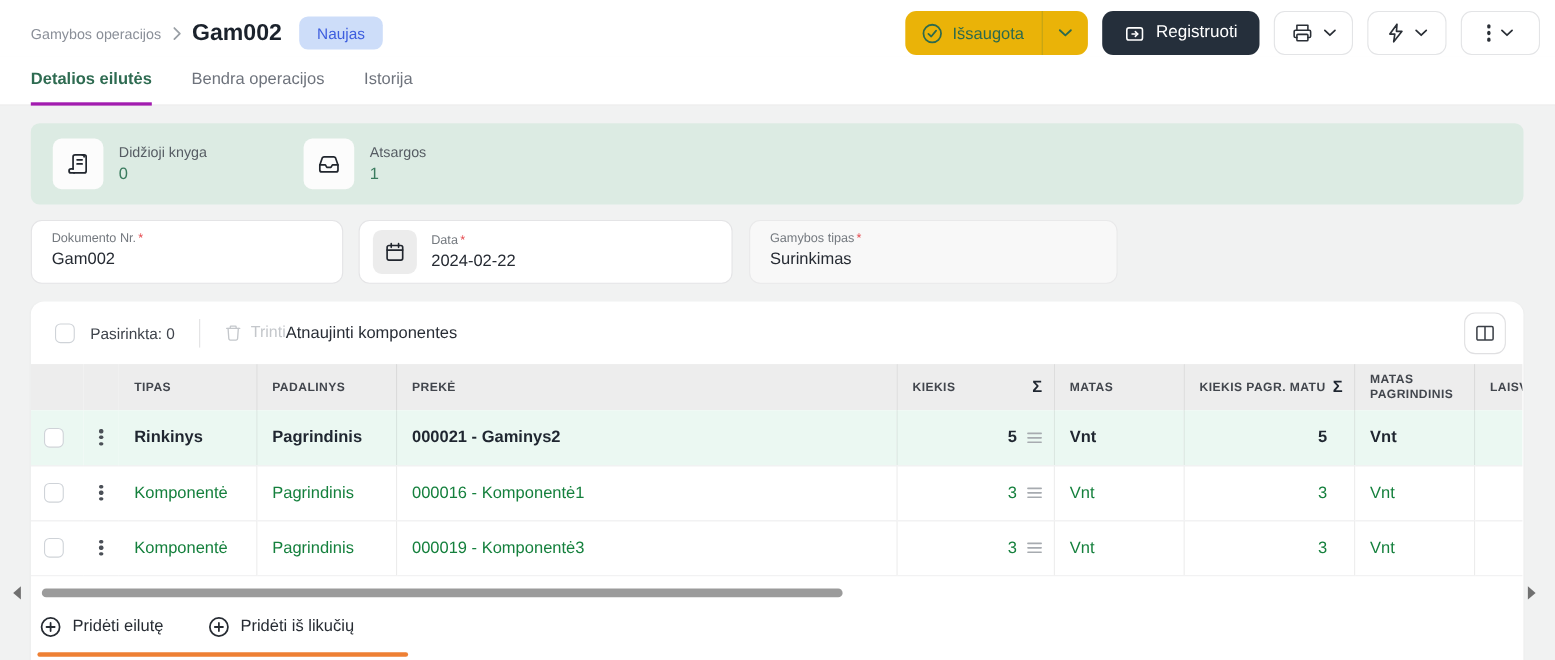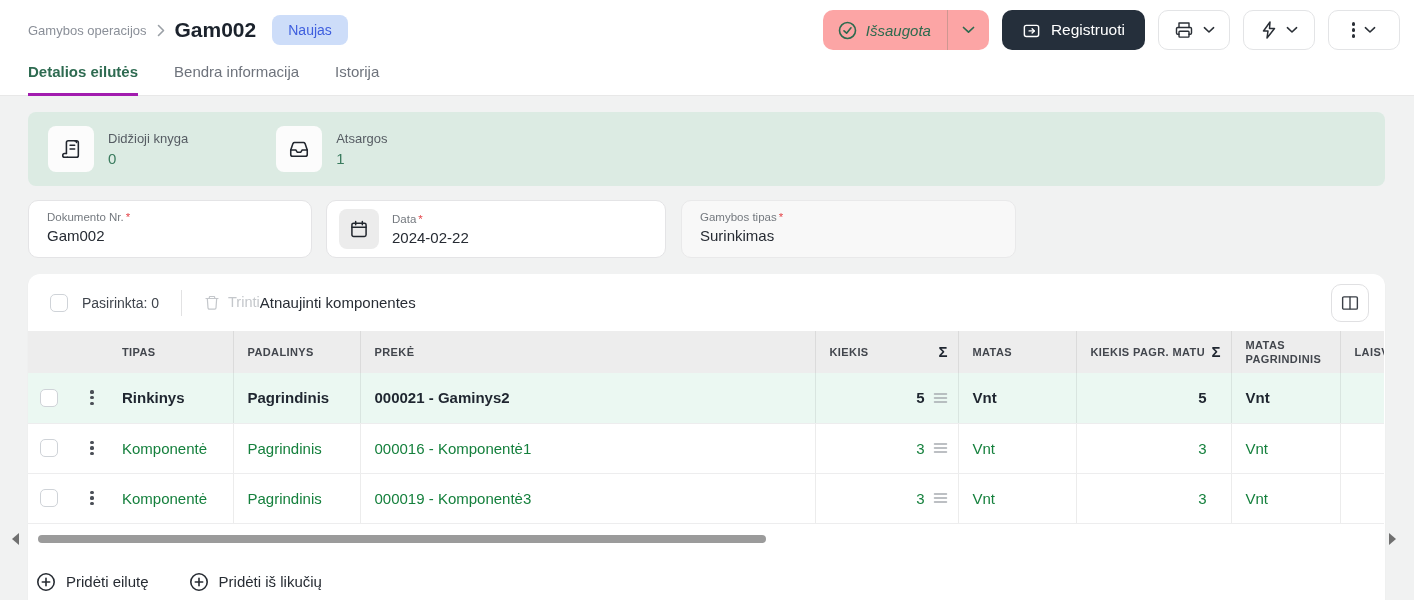--- a/index.html
+++ b/index.html
@@ -17,22 +17,22 @@
   .topbar-row { display:flex; align-items:center; height:42px; }
   .crumb-parent { font-size:13px; color:#8a8f98; }
   .crumb-sep { margin:0 10px; }
   .page-title { font-size:21px; font-weight:bold; color:#1b222c; }
   .badge-new {
     margin-left:16px; background:#cdddf9; color:#3e5ede;
     font-size:14px; padding:7px 16px; border-radius:8px;
   }
   .actions { margin-left:auto; display:flex; align-items:center; gap:13px; }
   .btn-saved {
-    display:flex; align-items:stretch; background:#fca5a5; color:#2c6a4e;
-    border-radius:10px; height:40px; font-size:15px; cursor:pointer;font-style:italic;
+    display:flex; align-items:stretch; background:#eab308; color:#2c6a4e;
+    border-radius:10px; height:40px; font-size:15px; cursor:pointer;
   }
   .btn-saved .seg-main { display:flex; align-items:center; gap:9px; padding:0 16px 0 15px; }
   .btn-saved .seg-chev {
     display:flex; align-items:center; justify-content:center; width:42px;
     border-left:1px solid rgba(44,106,78,.22);
   }
   .btn-register {
     display:flex; align-items:center; gap:10px; background:#252f3b; color:#fff;
     border-radius:10px; height:40px; padding:0 20px; font-size:15.5px; cursor:pointer;
   }
@@ -127,21 +127,21 @@
   .row-kebab i { width:3.2px; height:3.2px; border-radius:50%; background:#4b5057; display:block; }
 
   
   .hscroll { position:relative; height:18px; margin:6px 0 0 -18px; width:1394px; }
   .hs-thumb { position:absolute; left:28px; top:5px; width:728px; height:8px; background:#9b9b9b; border-radius:4px; cursor:pointer; }
   .hs-left, .hs-right { position:absolute; top:3px; width:0; height:0; border-top:6px solid transparent; border-bottom:6px solid transparent; cursor:pointer; }
   .hs-left { left:2px; border-right:7px solid #707070; }
   .hs-right { right:8px; border-left:7px solid #707070; }
 
   
-  .add-links { display:flex; gap:40px; padding-left:8px; margin-top:24px; }
+  .add-links { display:flex; gap:40px; padding-left:8px; margin-top:12px; }
   .add-link { display:flex; align-items:center; gap:10px; font-size:15px; color:#272c33; cursor:pointer; }
   .orange-bar { width:337px; height:4px; background:#ee8034; border-radius:2px; margin:13px 0 0 6px; }
 </style>
 </head>
 <body>
 
 <div class="topbar">
   <div class="topbar-row">
     <span class="crumb-parent">Gamybos operacijos</span>
     <span class="crumb-sep">
@@ -222,21 +222,21 @@
               <polyline points="1.5,1.5 6.5,6.2 11.5,1.5"></polyline>
             </svg>
         </span>
       </div>
     </div>
   </div>
 </div>
 
 <div class="tabs">
   <div class="tab active">Detalios eilutės</div>
-  <div class="tab">Bendra informacija</div>
+  <div class="tab">Bendra operacijos</div>
   <div class="tab">Istorija</div>
 </div>
 
 <div class="stats-panel">
   <div class="stat">
     <div class="stat-tile">
       <svg width="22" height="22" viewBox="0 0 24 24" fill="none" stroke="#21262e" stroke-width="1.7" stroke-linecap="round" stroke-linejoin="round">
           <path d="M8 21h10a2 2 0 0 0 2-2V5a2 2 0 0 0-2-2H9a2 2 0 0 0-2 2v12"></path>
           <path d="M16 3a2 2 0 0 1 2 2"></path>
           <path d="M7 17H5a2 2 0 0 0 0 4h3"></path>

